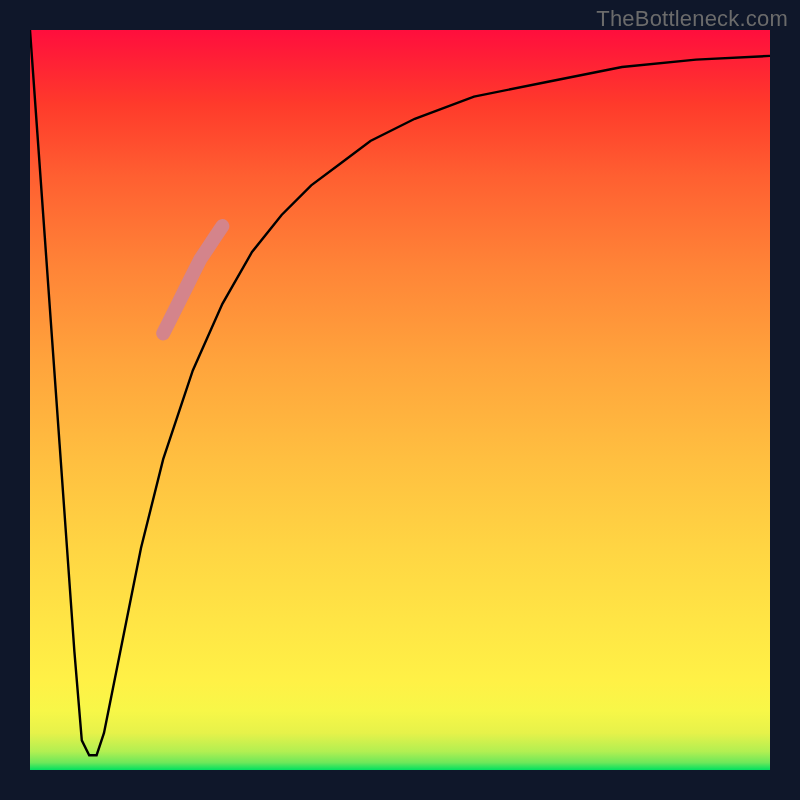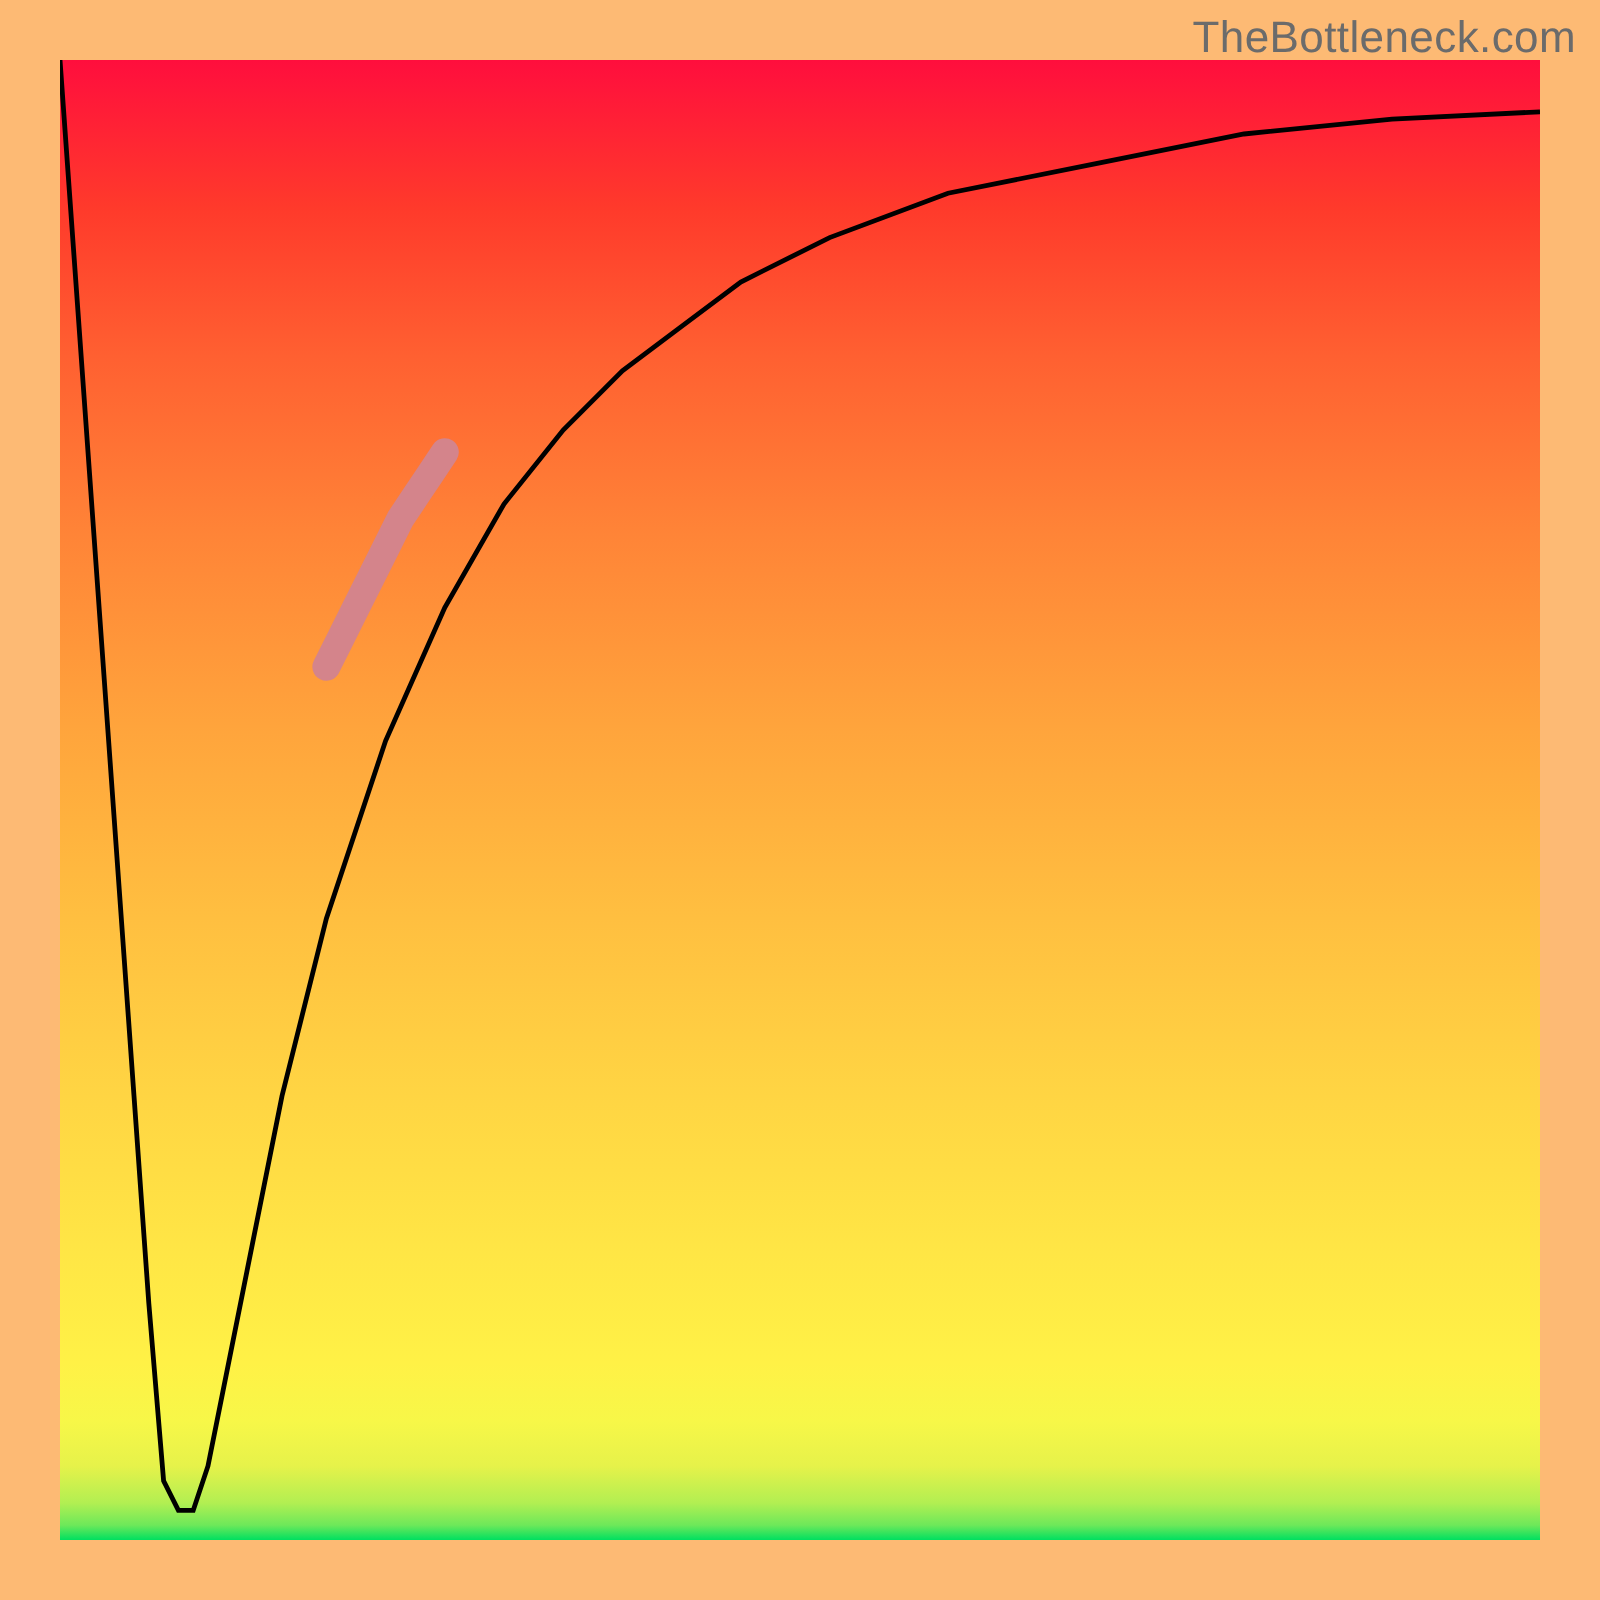--- a/index.html
+++ b/index.html
@@ -8,21 +8,21 @@
     width: 800px;
     height: 800px;
     background: #000;
     overflow: hidden;
     font-family: Arial, Helvetica, sans-serif;
   }
   .frame {
     position: relative;
     width: 800px;
     height: 800px;
-    background: #fdba74;
+    background: #0f172a;
   }
   .watermark {
     position: absolute;
     top: 6px;
     right: 12px;
     color: #6b6b6b;
     font-size: 22px;
     font-weight: 500;
     letter-spacing: 0.2px;
     z-index: 20;

